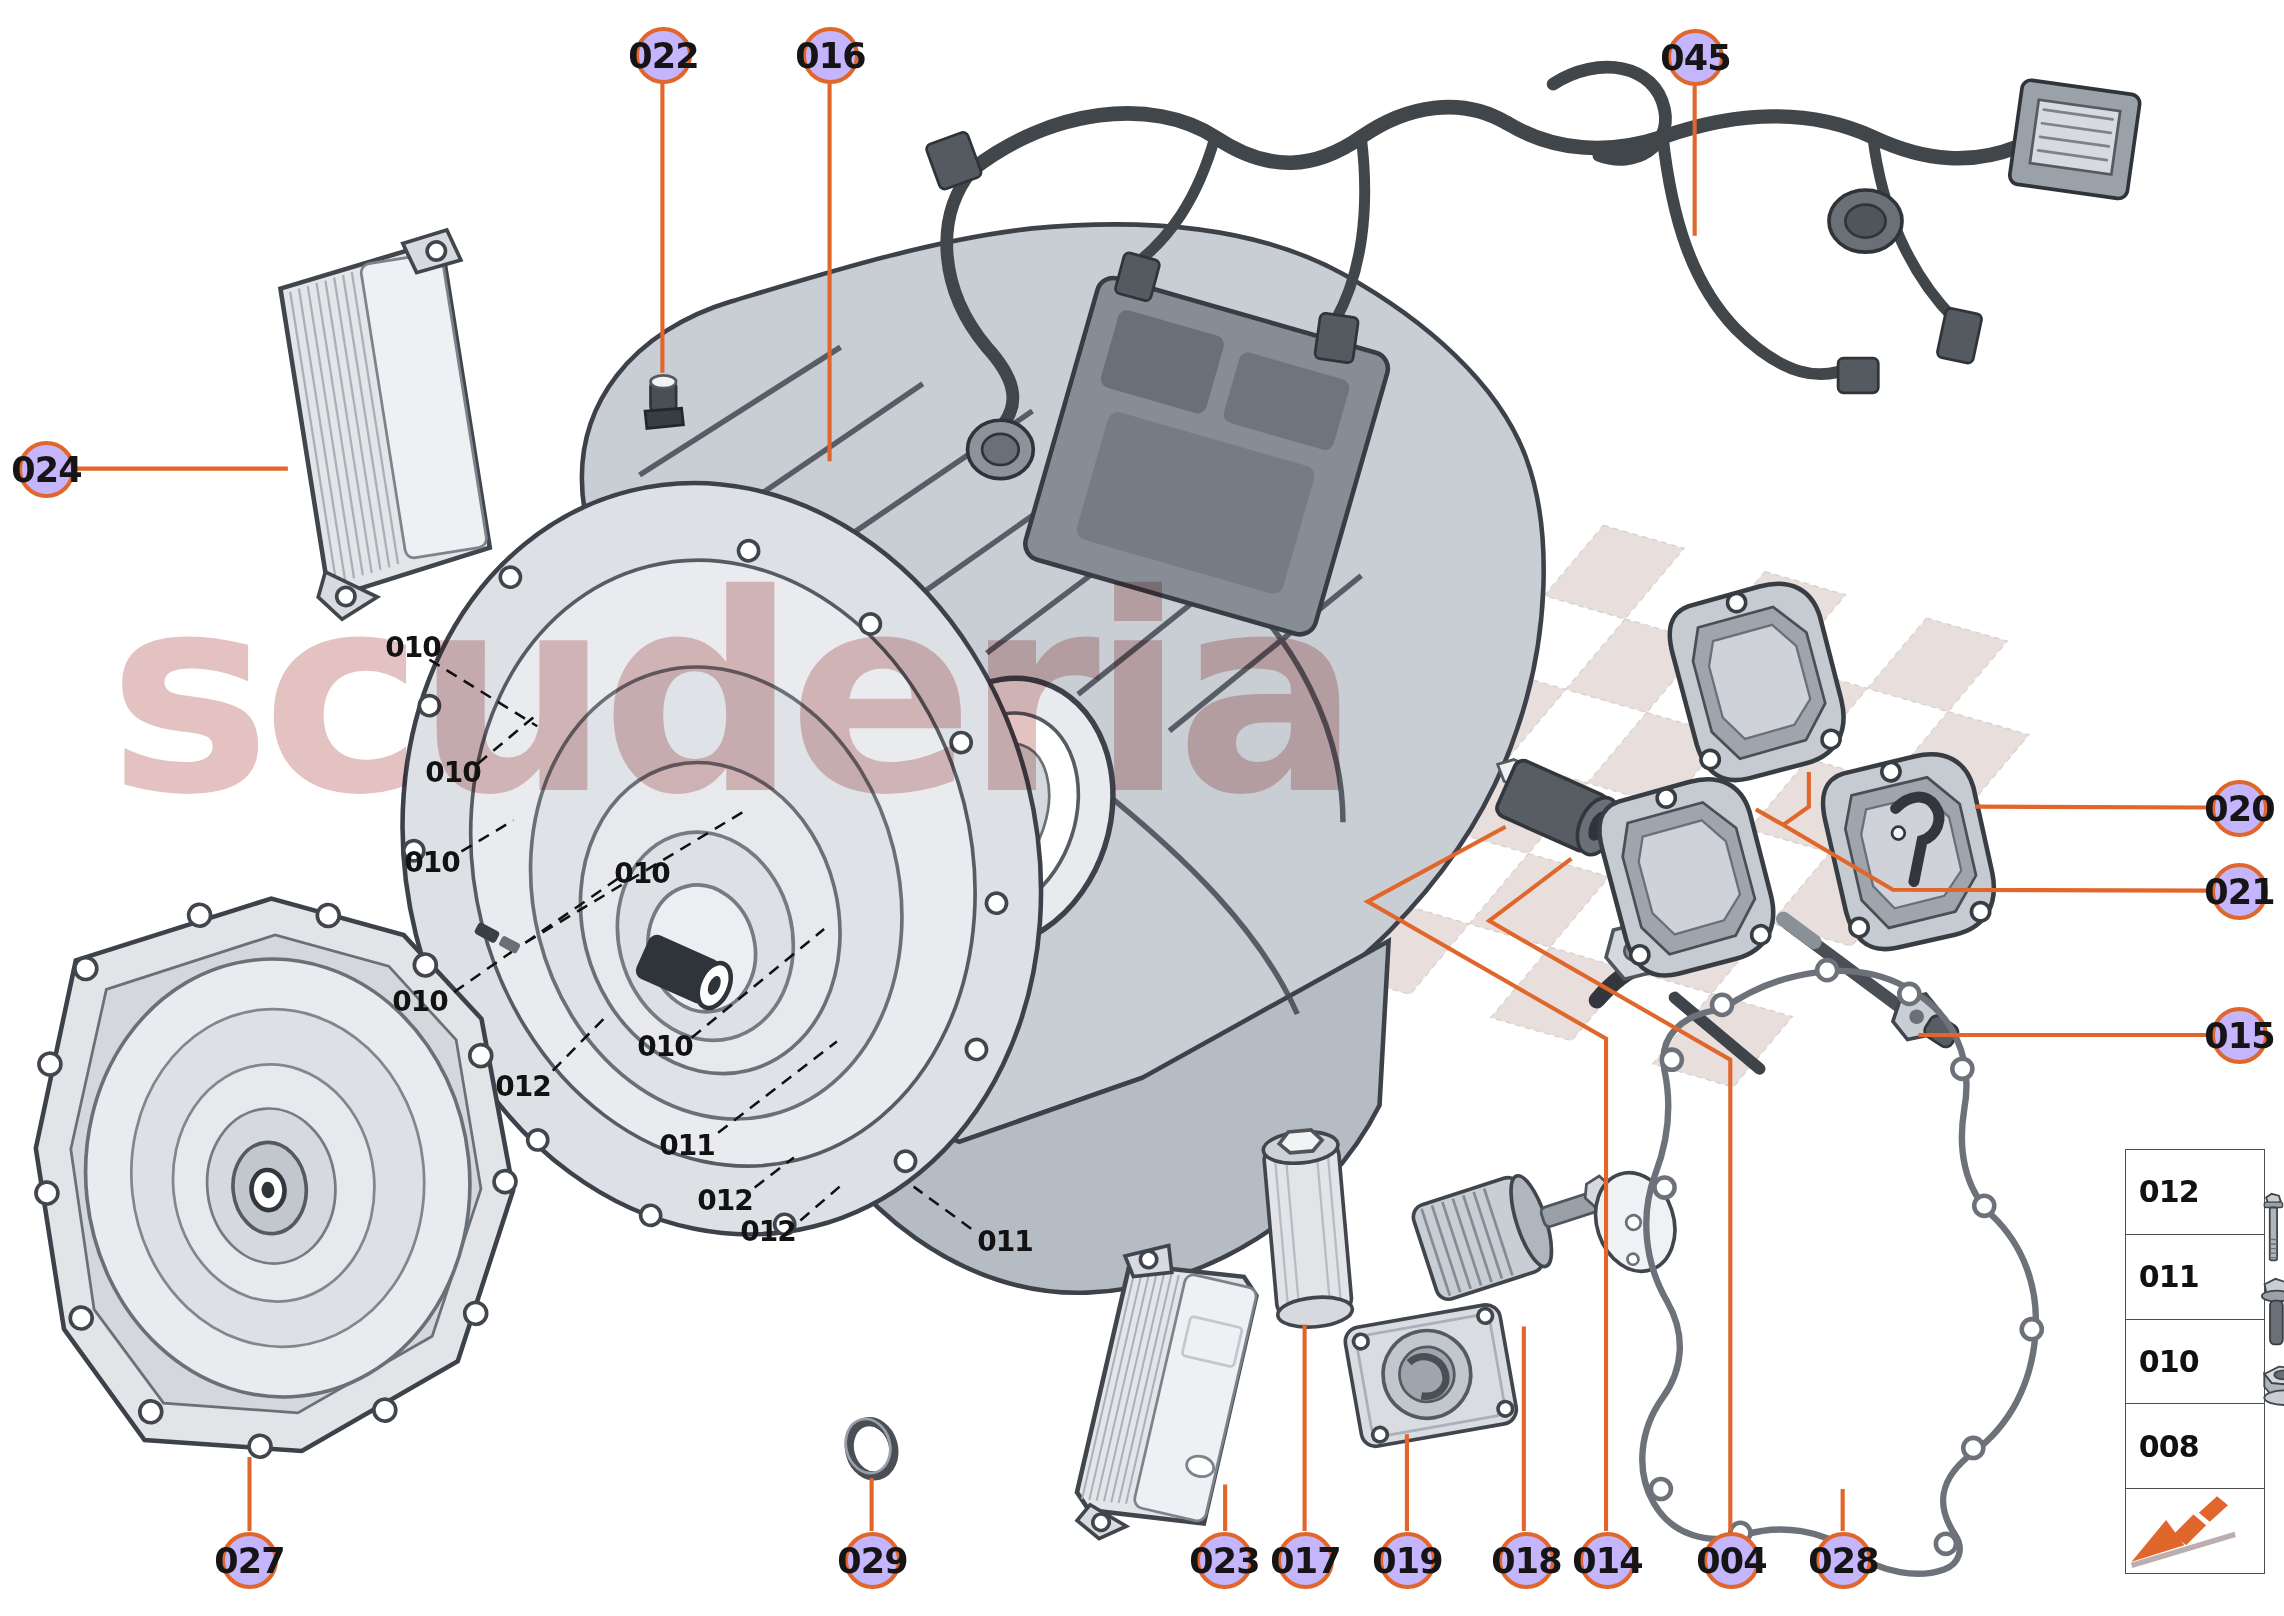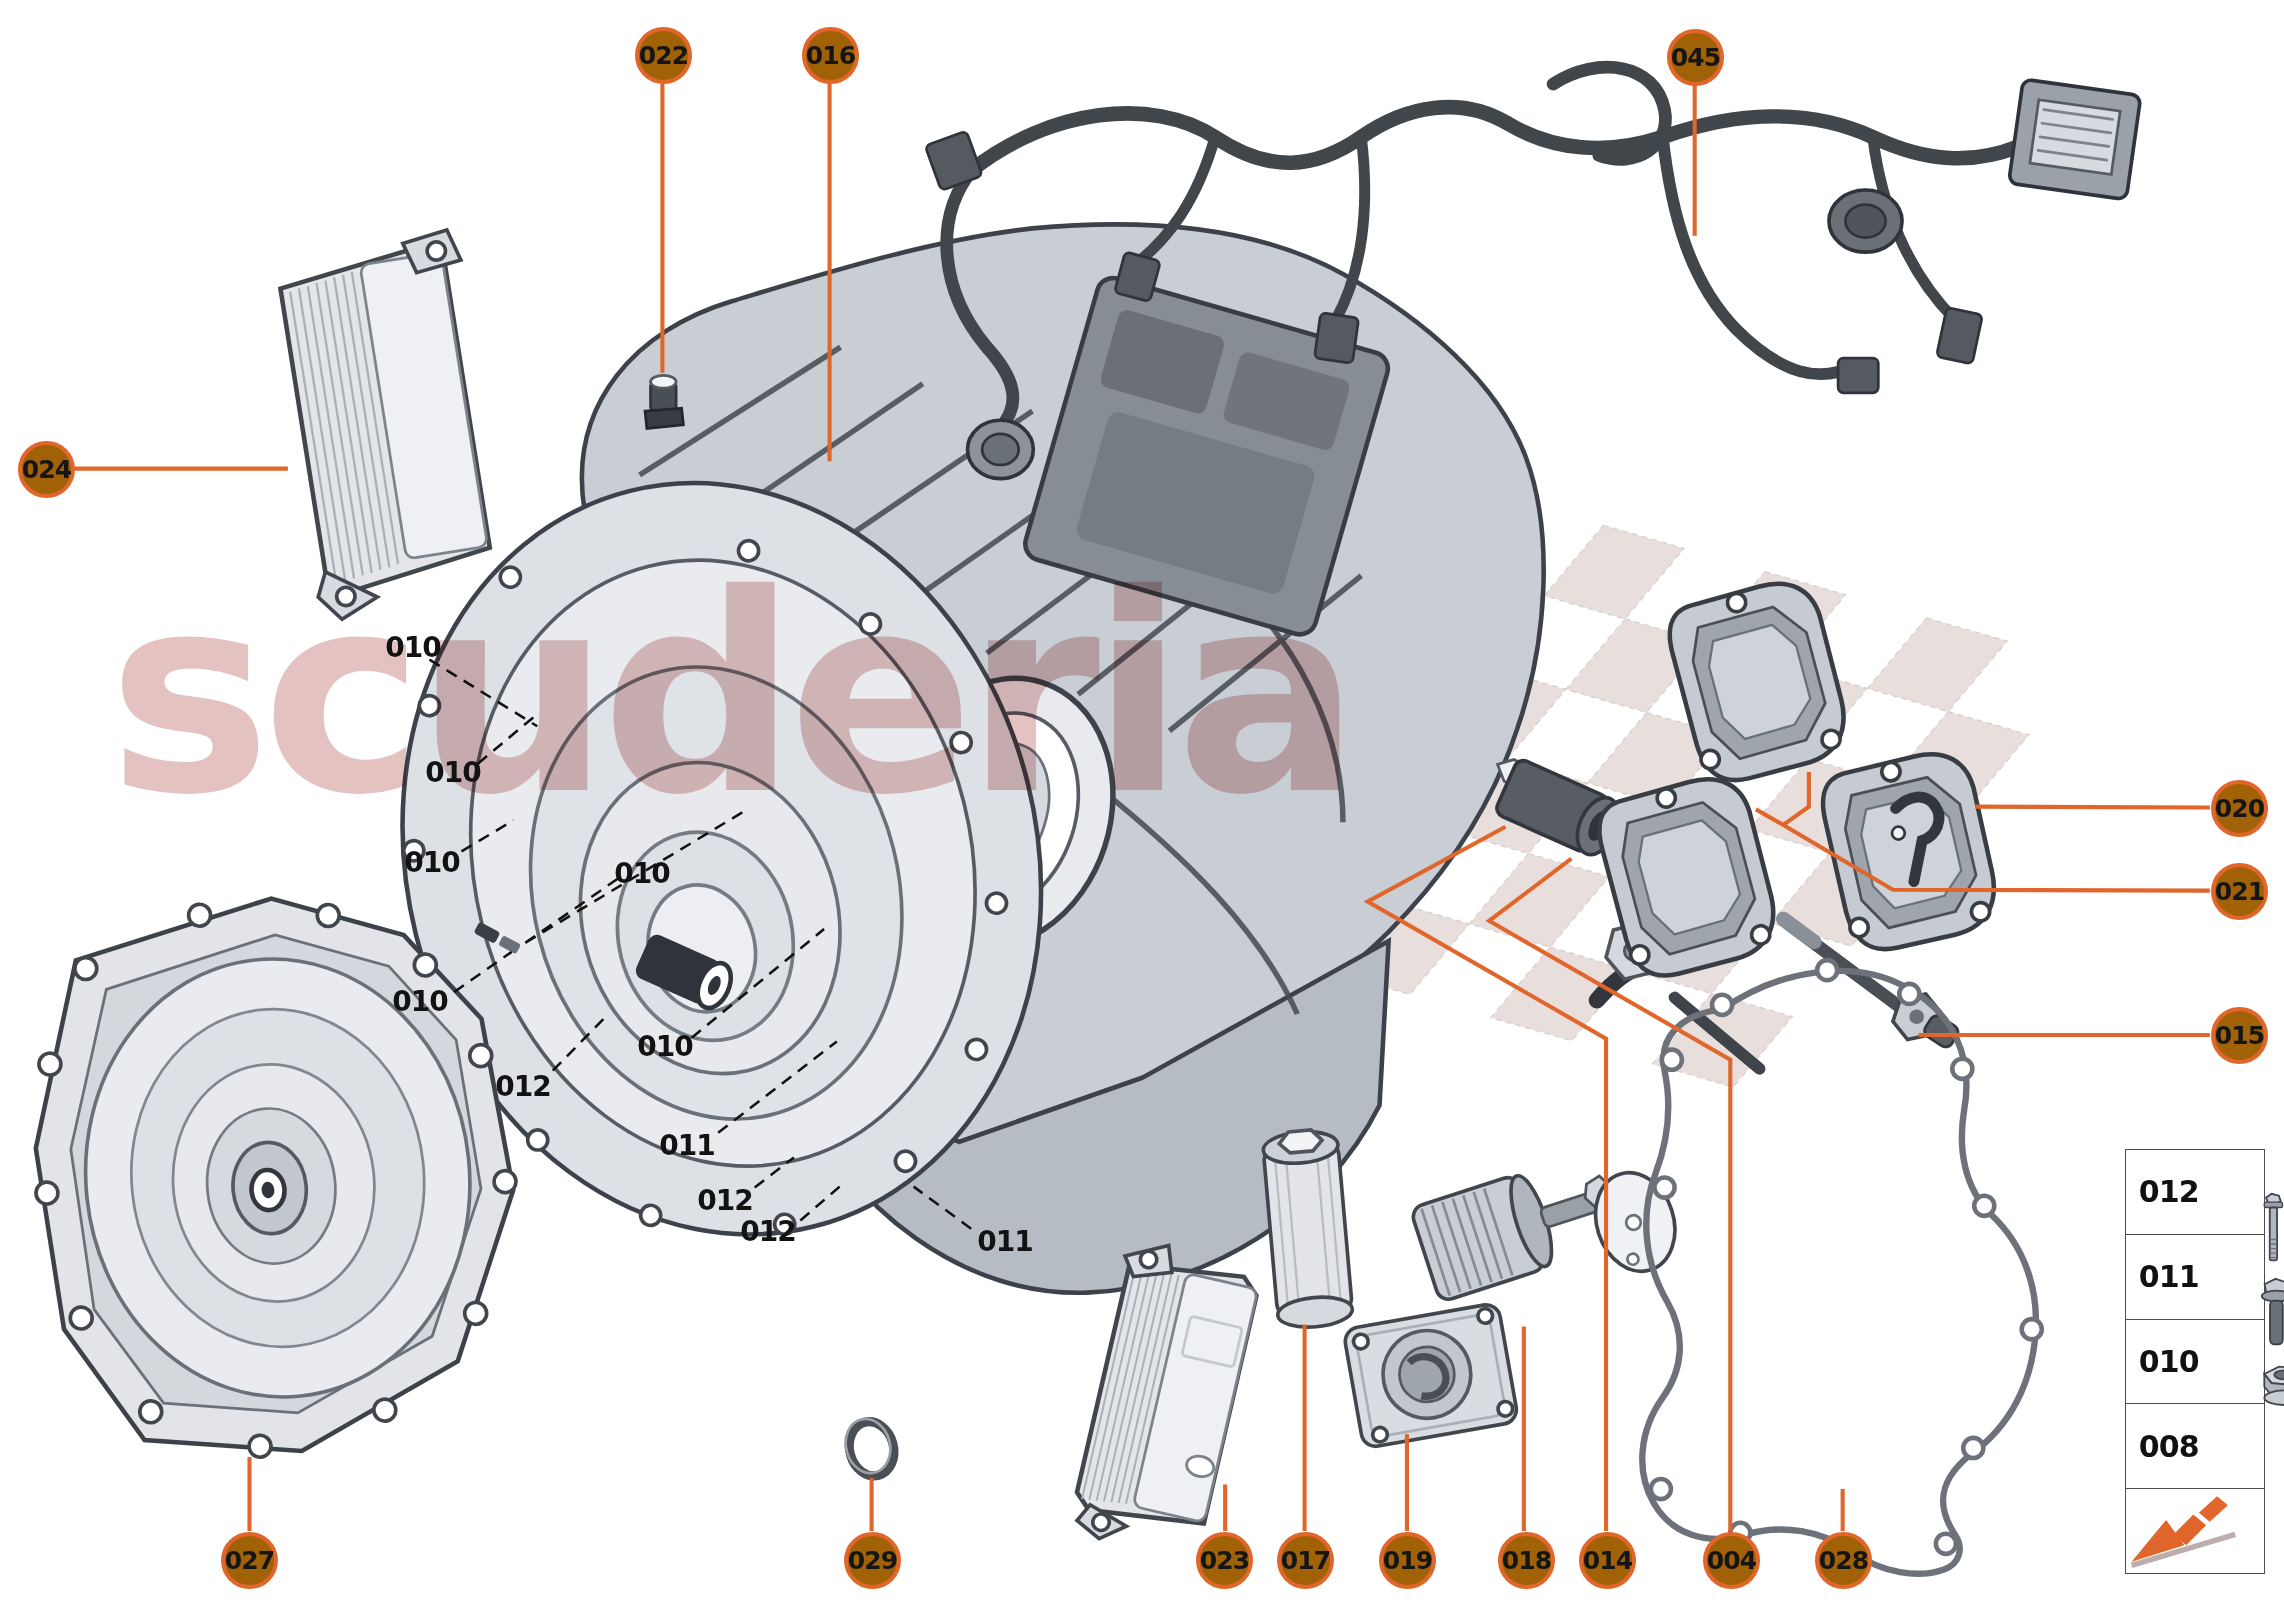--- a/index.html
+++ b/index.html
@@ -7,22 +7,22 @@
          font-family:"DejaVu Sans",sans-serif;}
   .stage svg{position:absolute;left:0;top:0;}
   
   .wm{position:absolute;left:0;top:0;width:2284px;height:1616px;pointer-events:none;}
   .wm-brand{position:absolute;left:108px;top:559px;font-weight:700;font-size:274px;line-height:1;
             letter-spacing:-9.1px;color:#c98684;opacity:.5;mix-blend-mode:multiply;}
   .wm-tag{position:absolute;left:270px;top:891px;font-weight:700;font-size:144px;line-height:1;
           letter-spacing:57px;word-spacing:50px;color:#d2a7a5;opacity:.4;mix-blend-mode:multiply;}
   
   .badge{position:absolute;width:57px;height:57px;margin:-28px 0 0 -28px;box-sizing:border-box;
-         border:4.6px solid #E0662B;border-radius:50%;background:#a16207;display:flex;align-items:center;
-         justify-content:center;font-weight:700;font-size:25px;letter-spacing:-0.9px;color:#151515;z-index:6;}
+         border:4.6px solid #E0662B;border-radius:50%;background:#c4b5fd;display:flex;align-items:center;
+         justify-content:center;font-weight:700;font-size:35px;letter-spacing:-0.9px;color:#151515;z-index:6;}
   
   .plabel{position:absolute;transform:translate(-50%,-50%);font-weight:700;font-size:28px;
           color:#121212;z-index:5;letter-spacing:-0.9px;}
   
   .legend{position:absolute;left:2125px;top:1149px;width:140px;height:425px;box-sizing:border-box;
           border:1.8px solid #4d4d4d;background:#fff;z-index:6;display:flex;flex-direction:column;}
   .lrow{flex:1;border-bottom:1.8px solid #4d4d4d;display:flex;align-items:center;position:relative;}
   .lrow:last-child{border-bottom:none;}
   .lcode{font-weight:700;font-size:30px;color:#111;padding-left:12.8px;letter-spacing:-0.9px;}
   .licon{position:absolute;right:7.3px;top:50%;transform:translateY(-50%);line-height:0;}

